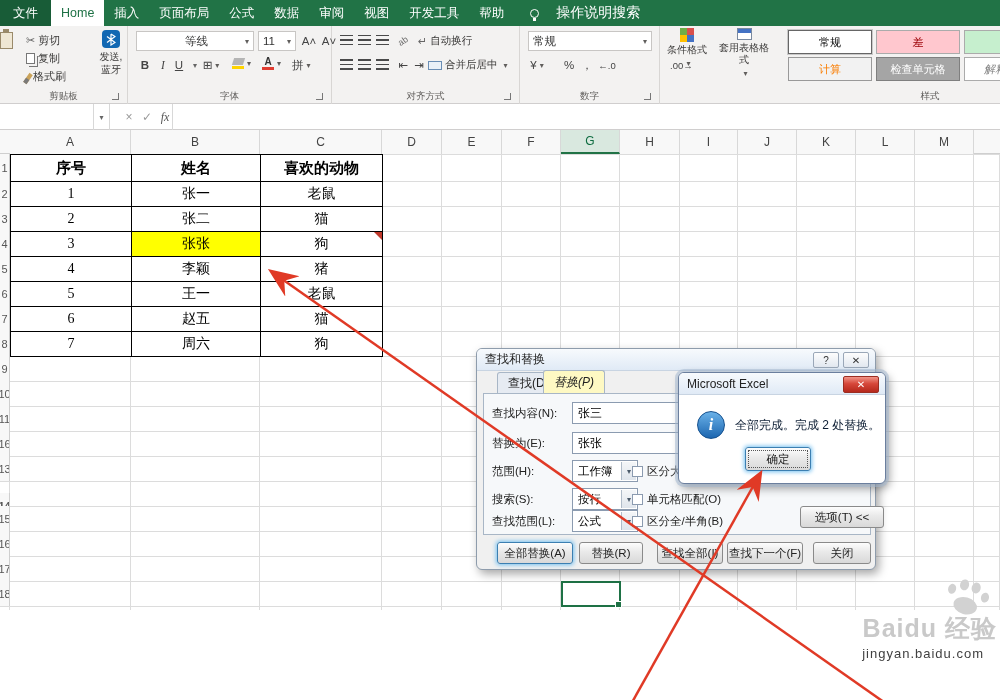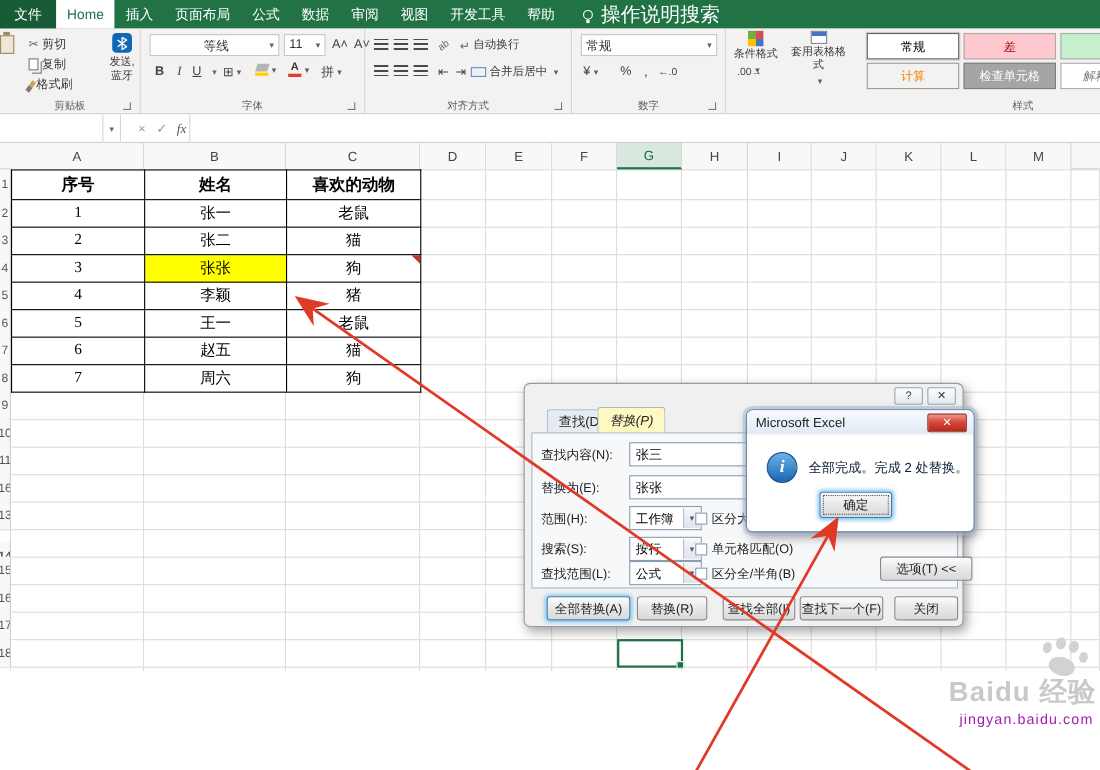--- a/index.html
+++ b/index.html
@@ -5,21 +5,21 @@
   *{box-sizing:border-box;margin:0;padding:0;}
   html,body{width:1000px;height:700px;overflow:hidden;}
   body{font-family:"Liberation Sans","DejaVu Sans",sans-serif;background:#fff;}
   #stage{position:relative;width:1000px;height:700px;background:#fff;overflow:hidden;}
 
   
   #menubar{position:absolute;left:0;top:0;width:1000px;height:26px;background:#217346;display:flex;align-items:stretch;color:#fff;font-size:12.5px;}
   .mtab{padding:0 10px;display:flex;align-items:center;cursor:default;white-space:nowrap;}
   .mtab.file{background:#185c37;padding:0 13px;}
   .mtab.active{background:#fff;color:#1e7145;}
-  .msearch{margin-left:16px;display:flex;align-items:center;gap:7px;font-size:18px;}
+  .msearch{margin-left:16px;display:flex;align-items:center;gap:17px;font-size:14px;}
   .bulb{width:9px;height:9px;border:1.5px solid #fff;border-radius:50%;position:relative;display:inline-block;}
   .bulb::after{content:'';position:absolute;left:2px;top:8px;width:3px;height:3px;background:#fff;}
 
   
   #ribbon{position:absolute;left:0;top:26px;width:1000px;height:78px;background:#f3f2f1;border-bottom:1px solid #d0cece;}
   .rgroup{position:absolute;top:0;height:78px;border-right:1px solid #d8d6d4;}
   .glabel{position:absolute;bottom:1px;left:0;right:0;text-align:center;font-size:9.5px;color:#605e5c;white-space:nowrap;}
   .launcher{position:absolute;right:8px;bottom:4px;width:7px;height:7px;border-right:1.5px solid #777;border-bottom:1.5px solid #777;}
   .sbtn{position:absolute;display:flex;align-items:center;gap:3px;font-size:11px;color:#3b3a39;white-space:nowrap;}
   .glyph{font-size:11px;color:#666;}
@@ -88,21 +88,21 @@
   #aclose{position:absolute;right:6px;top:3px;width:36px;height:17px;border:1px solid #9b2d22;border-radius:2px;background:linear-gradient(#f19588,#d6473a 45%,#b5281c);color:#fff;font-size:10px;font-weight:bold;display:flex;align-items:center;justify-content:center;}
   #ainfo{position:absolute;left:18px;top:38px;width:28px;height:28px;border-radius:50%;background:linear-gradient(#6ab1e8,#1c66b0);border:1px solid #14508e;color:#fff;font-family:"Liberation Serif",serif;font-style:italic;font-weight:bold;font-size:16px;display:flex;align-items:center;justify-content:center;}
   #amsg{position:absolute;left:56px;top:44px;width:146px;font-size:12px;color:#0c1d33;}
   #okbtn{left:66px;top:74px;width:66px;height:24px;outline:1px dotted #555;outline-offset:-4px;}
 
   
   #arrows{position:absolute;left:0;top:0;z-index:30;pointer-events:none;}
   #wm{position:absolute;left:812px;top:582px;width:185px;z-index:2;color:#c9c9c9;}
   #wm .paws{position:absolute;right:2px;top:-4px;}
   .wm-row{position:absolute;top:30px;right:0;font-size:25px;font-weight:bold;letter-spacing:1px;white-space:nowrap;}
-  .wm-url{position:absolute;top:64px;right:3px;font-size:13px;color:#a21caf;letter-spacing:1px;}
+  .wm-url{position:absolute;top:64px;right:13px;font-size:13px;color:#404040;letter-spacing:1px;}
 </style>
 </head>
 <body>
 
 <div id="stage">
 
   <div id="menubar">
     <div class="mtab file">文件</div>
     <div class="mtab active">Home</div>
     <div class="mtab">插入</div>
@@ -377,20 +377,23 @@
       <div class="rownum" style="top: 301px; height: 25px;">16</div>
       <div class="rownum" style="top: 326px; height: 25px;">13</div>
       <div class="rownum" style="top: 363px; height: 25px; font-weight: bold;">14</div>
       <div class="rownum" style="top: 376px; height: 25px;">15</div>
       <div class="rownum" style="top: 401px; height: 25px;">16</div>
       <div class="rownum" style="top: 426px; height: 25px;">17</div>
       <div class="rownum" style="top: 451px; height: 25px;">18</div>
     </div>
 
   <div id="finddlg">
+    <div class="dtitle">
+        <span>查找和替换</span>
+      </div>
     <div class="dbtn" style="right:36px;">?</div>
     <div class="dbtn" style="right:6px;">✕</div>
     <div class="dtab" style="left:20px;top:23px;">查找(D)</div>
     <div class="dtab active" style="left:66px;top:21px;">替换(P)</div>
     <div id="tabpanel">
       <div class="wlabel" style="left:8px;top:12px;">查找内容(N):</div>
       <div class="winput" style="left:88px;top:8px;width:288px;">张三</div>
       <div class="wlabel" style="left:8px;top:42px;">替换为(E):</div>
       <div class="winput" style="left:88px;top:38px;width:288px;">张张</div>
       <div class="wlabel" style="left:8px;top:70px;">范围(H):</div>

